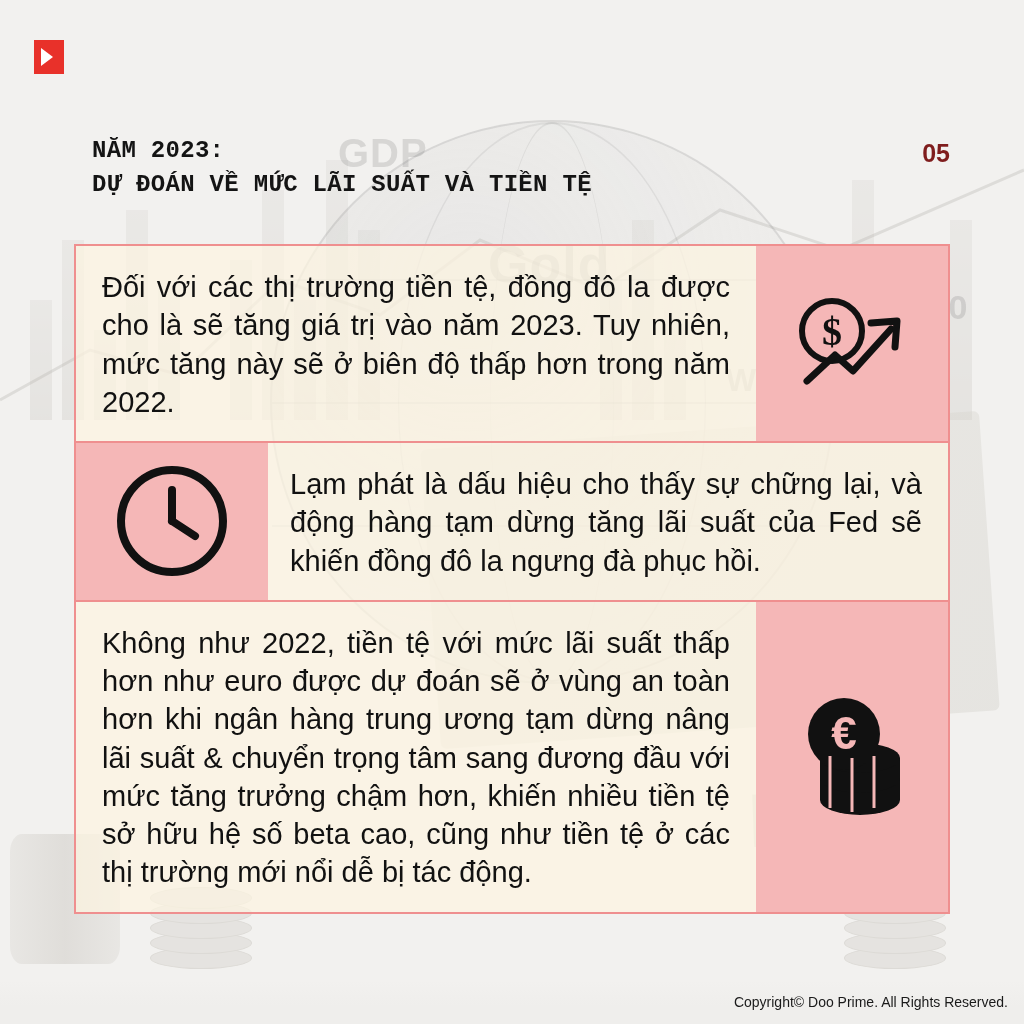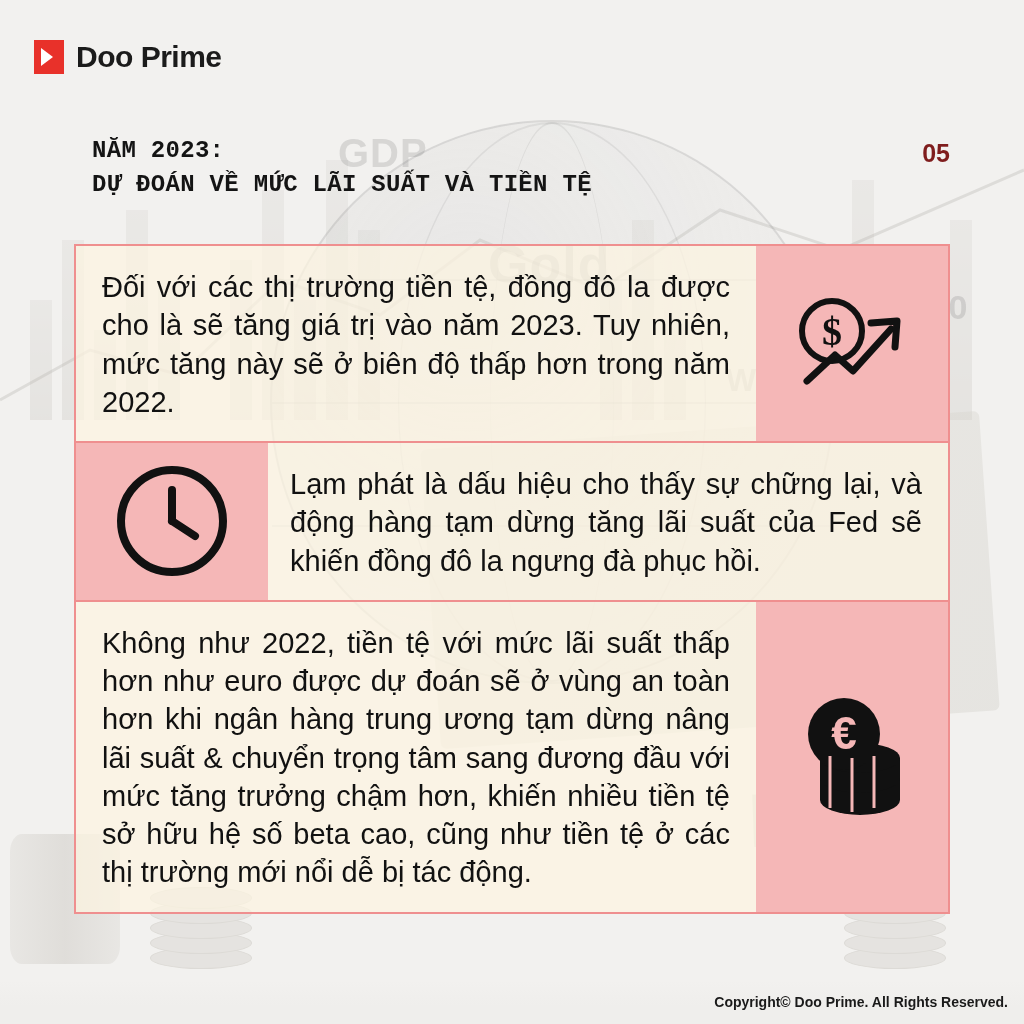--- a/index.html
+++ b/index.html
@@ -215,21 +215,21 @@
   }
   .card-icon.left { order: -1; }
   .card.row2 .card-text { padding-left: 22px; }
 
   
   .footer {
     position: absolute;
     right: 16px;
     bottom: 14px;
     font-size: 14px;
-    font-weight: bold;
+    font-weight: normal;
     color: #1a1a1a;
   }
   .bottom-strip {
     position: absolute;
     left: 0; right: 0; bottom: 0;
     height: 44px;
     background: linear-gradient(180deg, rgba(236,234,231,0) 0%, #efeeec 60%);
   }
 </style>
 </head>
@@ -285,21 +285,20 @@
   </div>
 
   <div class="bg-wm" style="left:338px;top:131px;font-size:40px;">GDP</div>
   <div class="bg-wm" style="left:488px;top:234px;font-size:52px;">Gold</div>
   <div class="bg-wm" style="left:826px;top:288px;font-size:34px;">S&amp;P 500</div>
   <div class="bg-wm" style="left:726px;top:362px;font-size:32px;">WTI</div>
 </div>
 
 <div class="logo">
   <div class="logo-mark"></div>
-  <div class="logo-text">Doo Prime</div>
 </div>
 
 <div class="title-block">
   <div class="title-line1">NĂM 2023:</div>
   <div class="title-line2">DỰ ĐOÁN VỀ MỨC LÃI SUẤT VÀ TIỀN TỆ</div>
 </div>
 <div class="page-number">05</div>
 
 <div class="cards">
 

